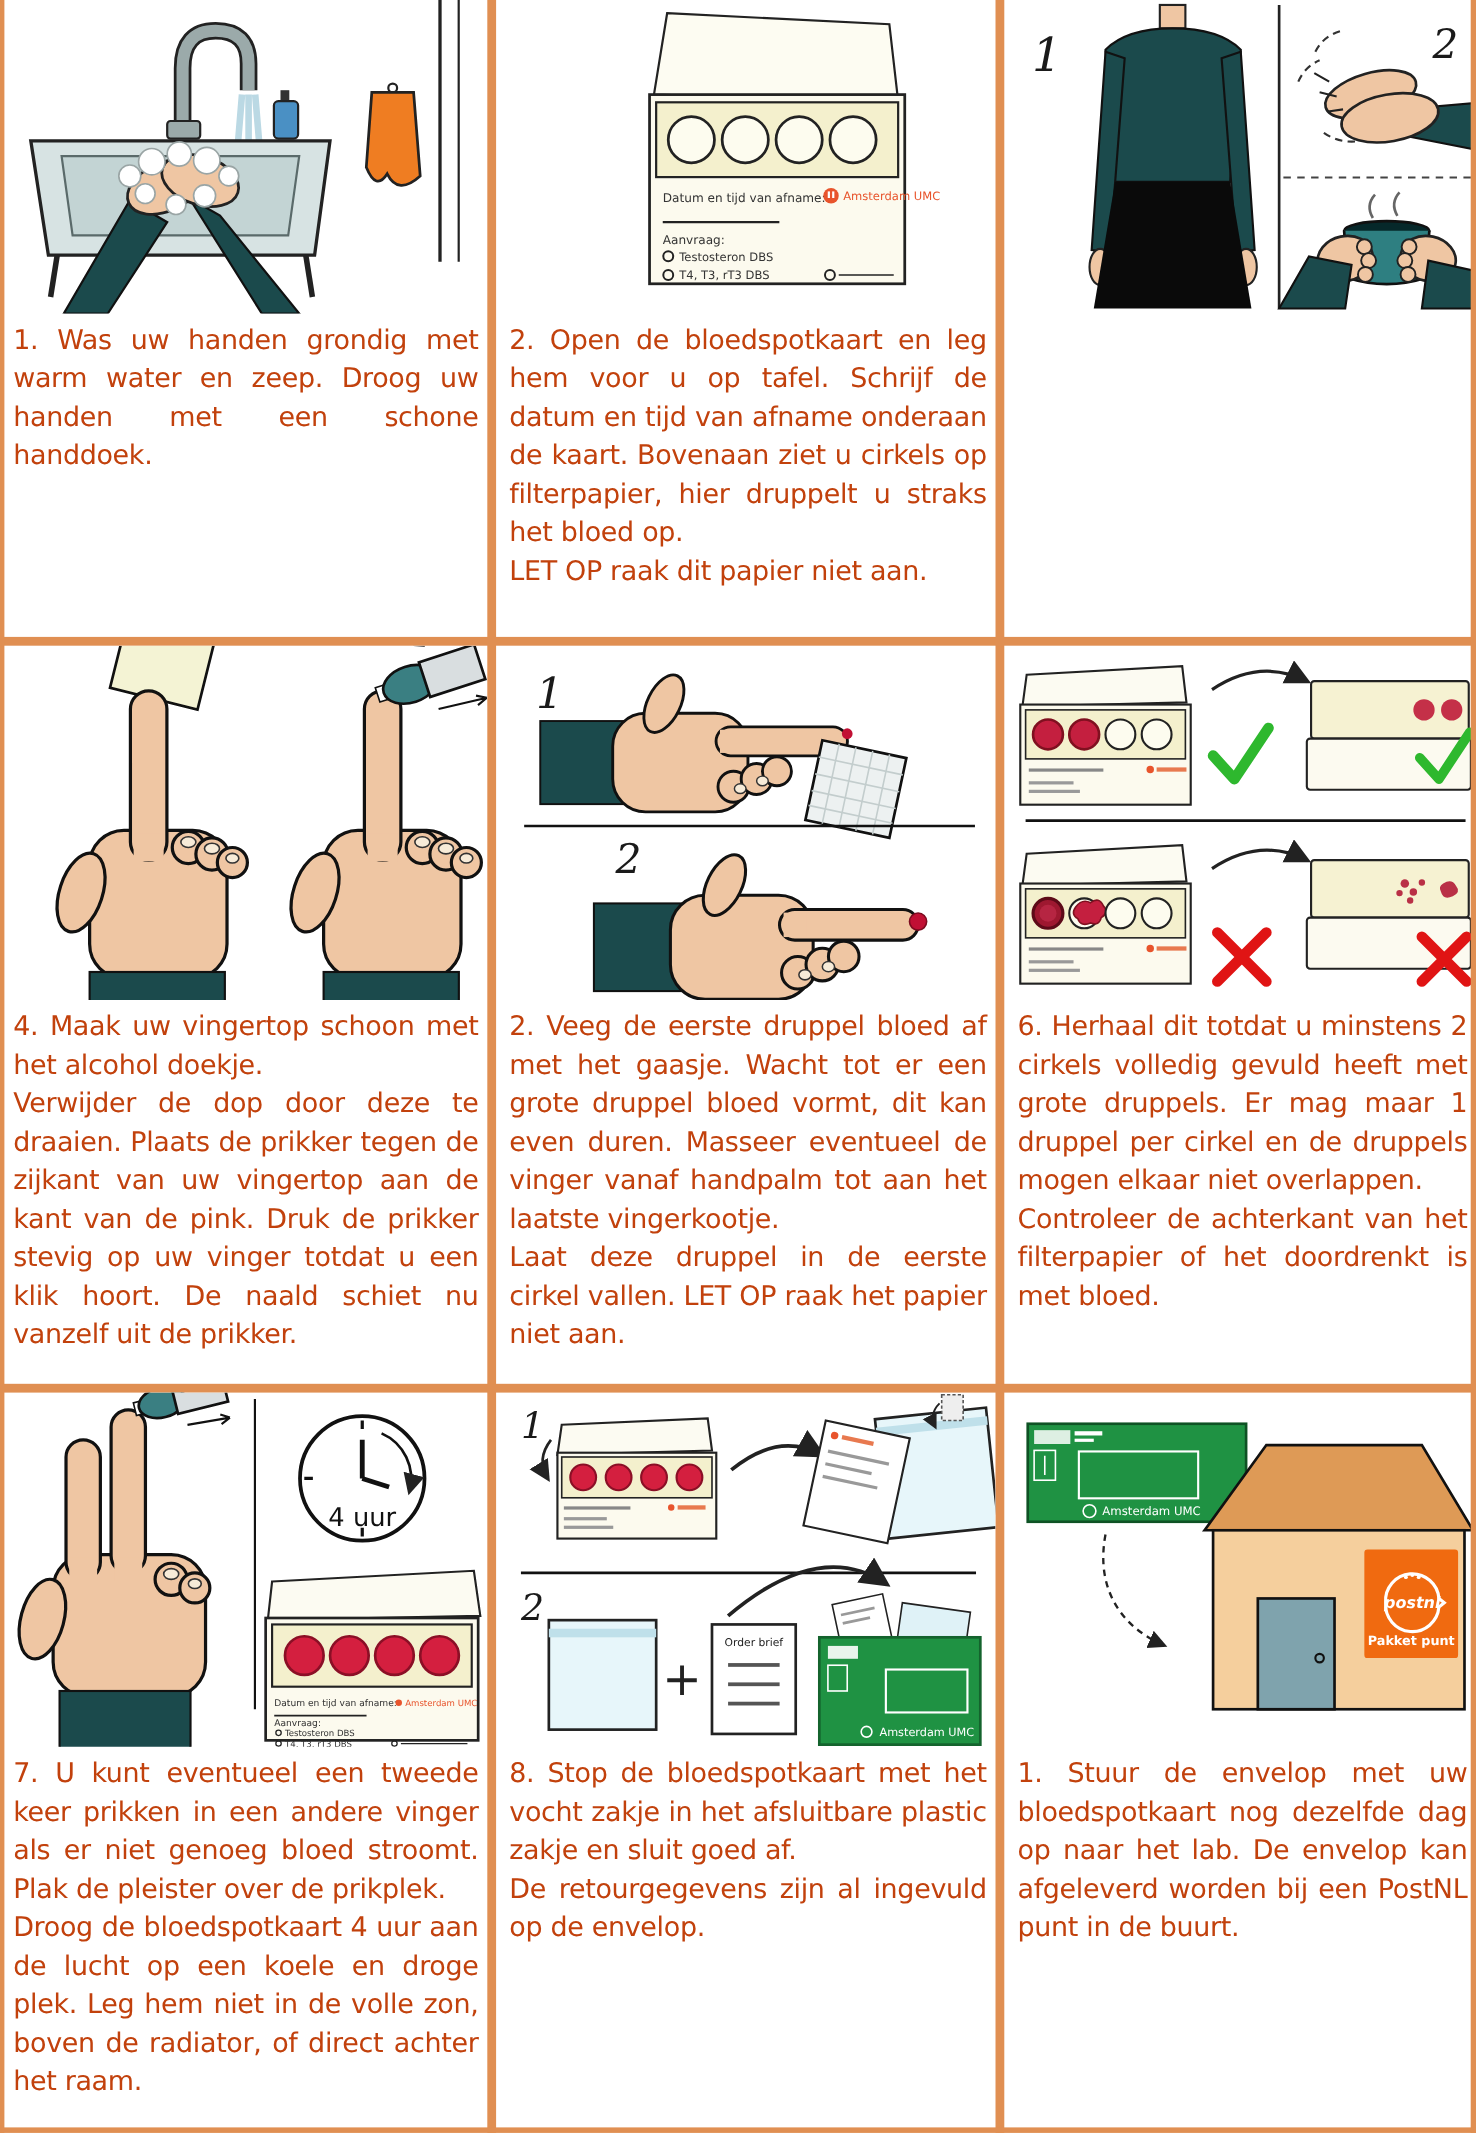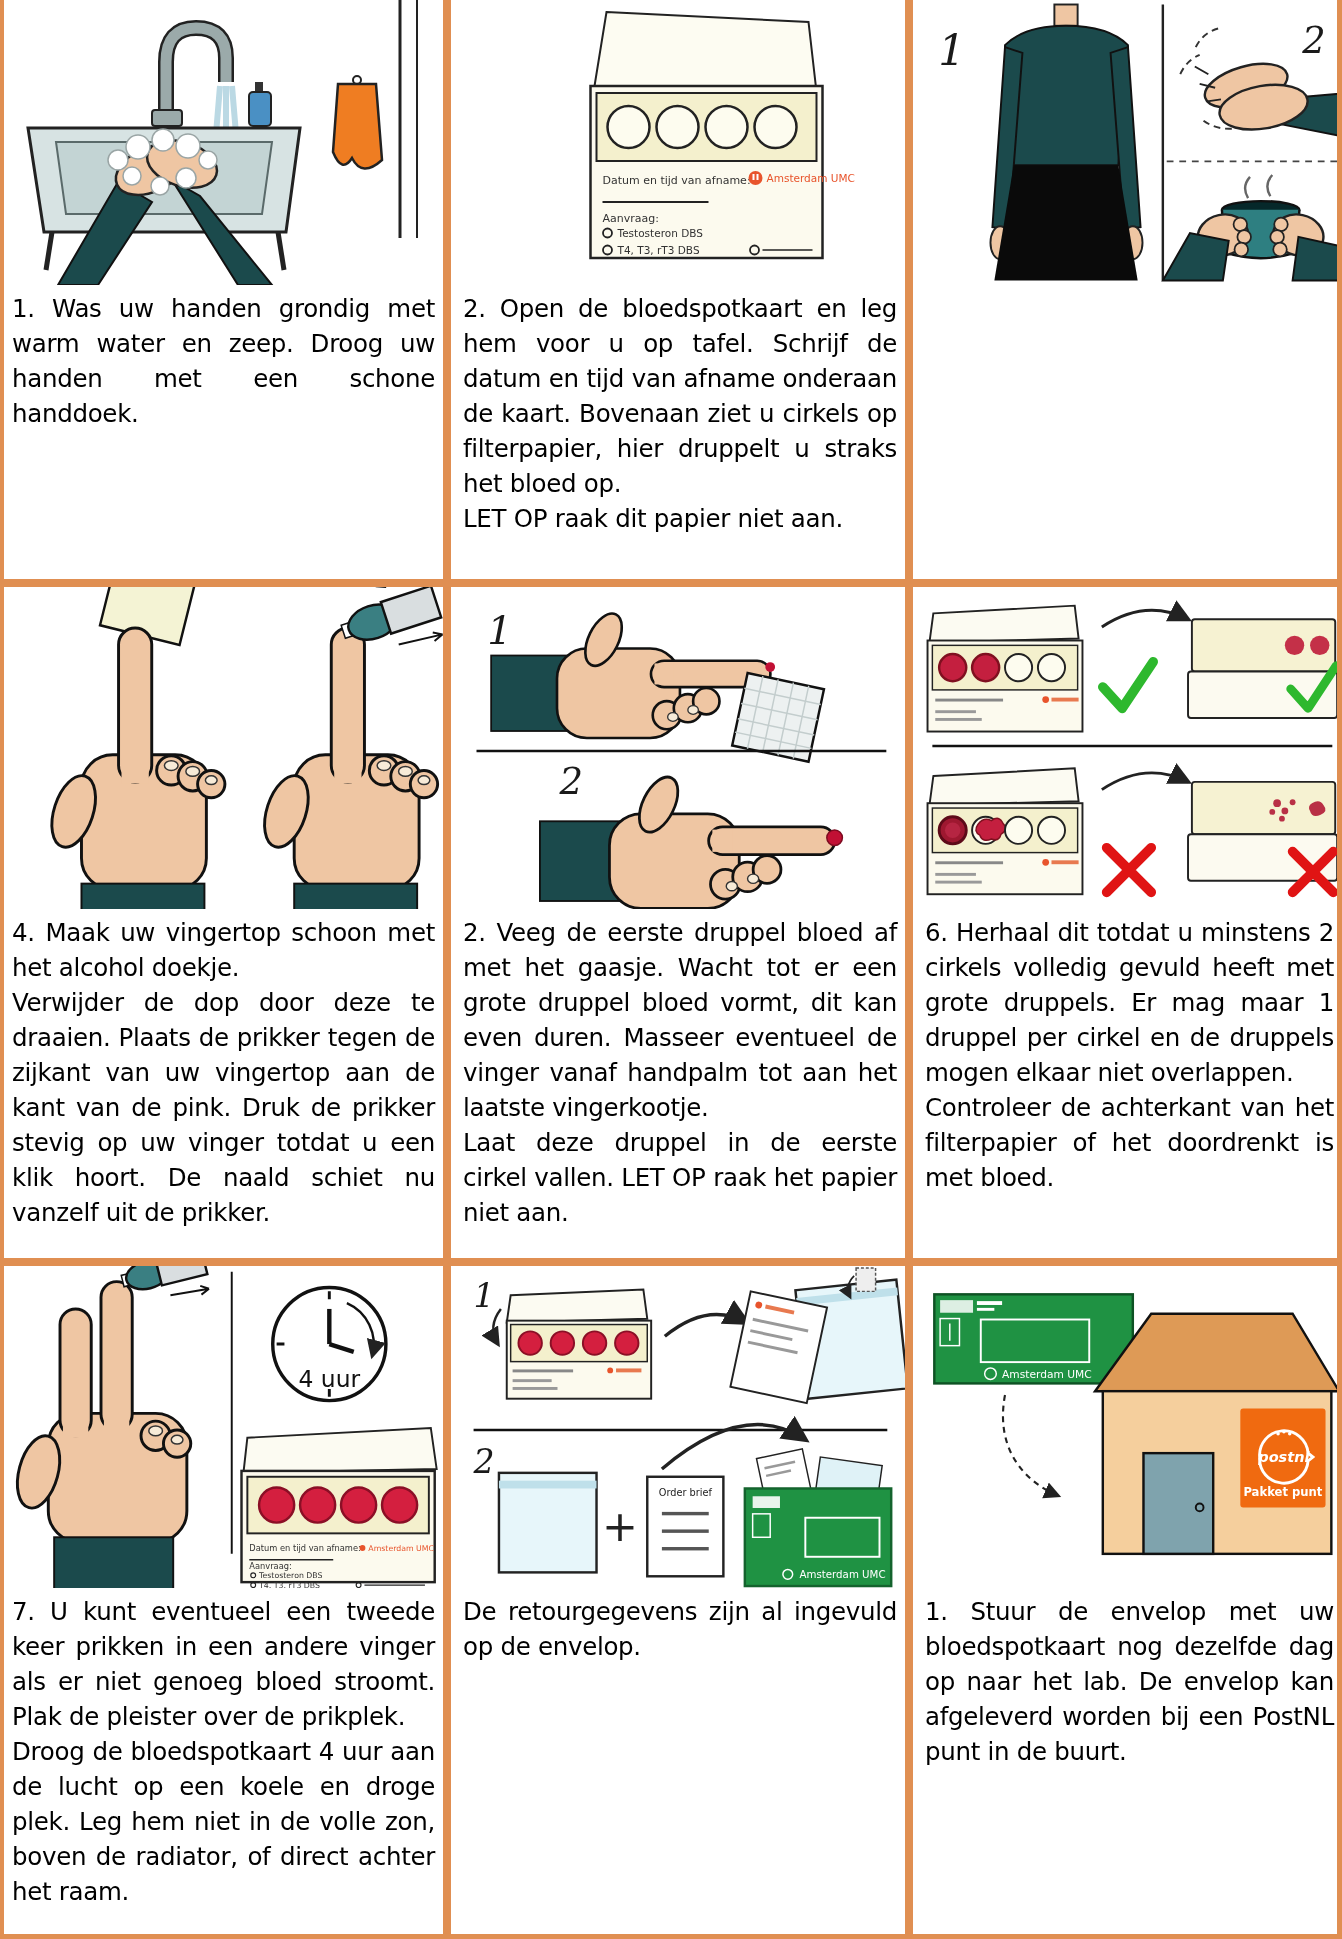--- a/index.html
+++ b/index.html
@@ -17,21 +17,21 @@
   .illus{flex:0 0 auto;width:100%;}
   .r1 .illus{height:285px;}
   .r2 .illus{height:322px;}
   .r3 .illus{height:322px;}
   .illus svg{display:block;width:100%;height:100%;}
   .text{
     flex:1 1 auto;
     padding:6px 8px 0 12px;
     font-size:24.5px;
     line-height:35px;
-    color:#000000;
+    color:#c2410c;
     text-align:justify;
     letter-spacing:-0.3px;
   }
   .text p{margin:0;}
   .edge{position:absolute;background:#E08F52;z-index:5;}
   .edge-left{left:0;top:0;width:4px;height:100%;}
   .edge-right{right:0;top:0;width:5px;height:100%;}
   .edge-bottom{left:0;bottom:0;width:100%;height:5px;}
   .hand-num{font-family:"DejaVu Serif","Liberation Serif",serif;font-style:italic;fill:#1a1a1a;}
   .cardtxt{fill:#333333;}
@@ -473,20 +473,21 @@
           <rect x="0" y="14" width="150" height="100" fill="#1F9243" stroke="#14632D" stroke-width="2.5"></rect>
           <rect x="8" y="22" width="28" height="12" fill="#ffffff" opacity="0.9"></rect>
           <rect x="8" y="40" width="18" height="24" fill="none" stroke="#ffffff" stroke-width="1.5"></rect>
           <rect x="62" y="44" width="76" height="40" fill="none" stroke="#ffffff" stroke-width="2"></rect>
           <circle cx="44" cy="102" r="5" fill="none" stroke="#ffffff" stroke-width="1.5"></circle>
           <text x="56" y="106" font-size="10.5" fill="#ffffff">Amsterdam UMC</text>
         </g>
       </svg>
     </div>
     <div class="text">
+      <p>8. Stop de bloedspotkaart met het vocht zakje in het afsluitbare plastic zakje en sluit goed af.</p>
       <p>De retourgegevens zijn al ingevuld op de envelop.</p>
     </div>
   </div>
 
   <div class="cell r3">
     <div class="illus">
       <svg viewBox="0 0 443 330">
         <g transform="translate(22,28)">
           <rect x="0" y="0" width="205" height="92" fill="#1F9243" stroke="#0E5224" stroke-width="2.5"></rect>
           <rect x="6" y="6" width="34" height="13" fill="#ffffff" opacity="0.85"></rect>

